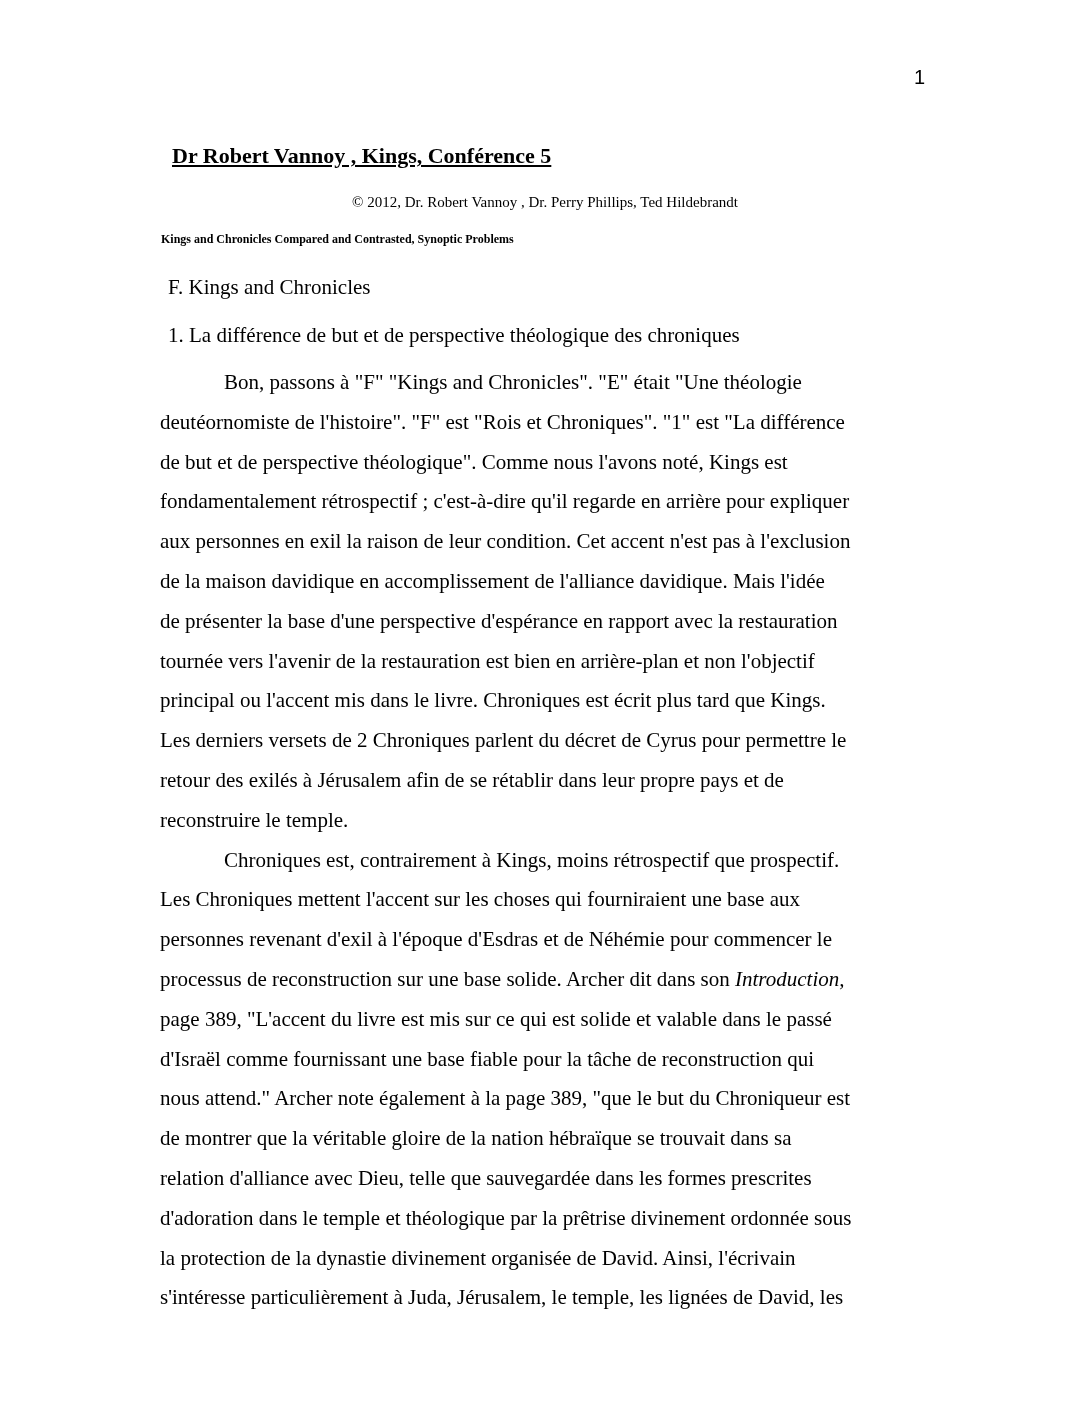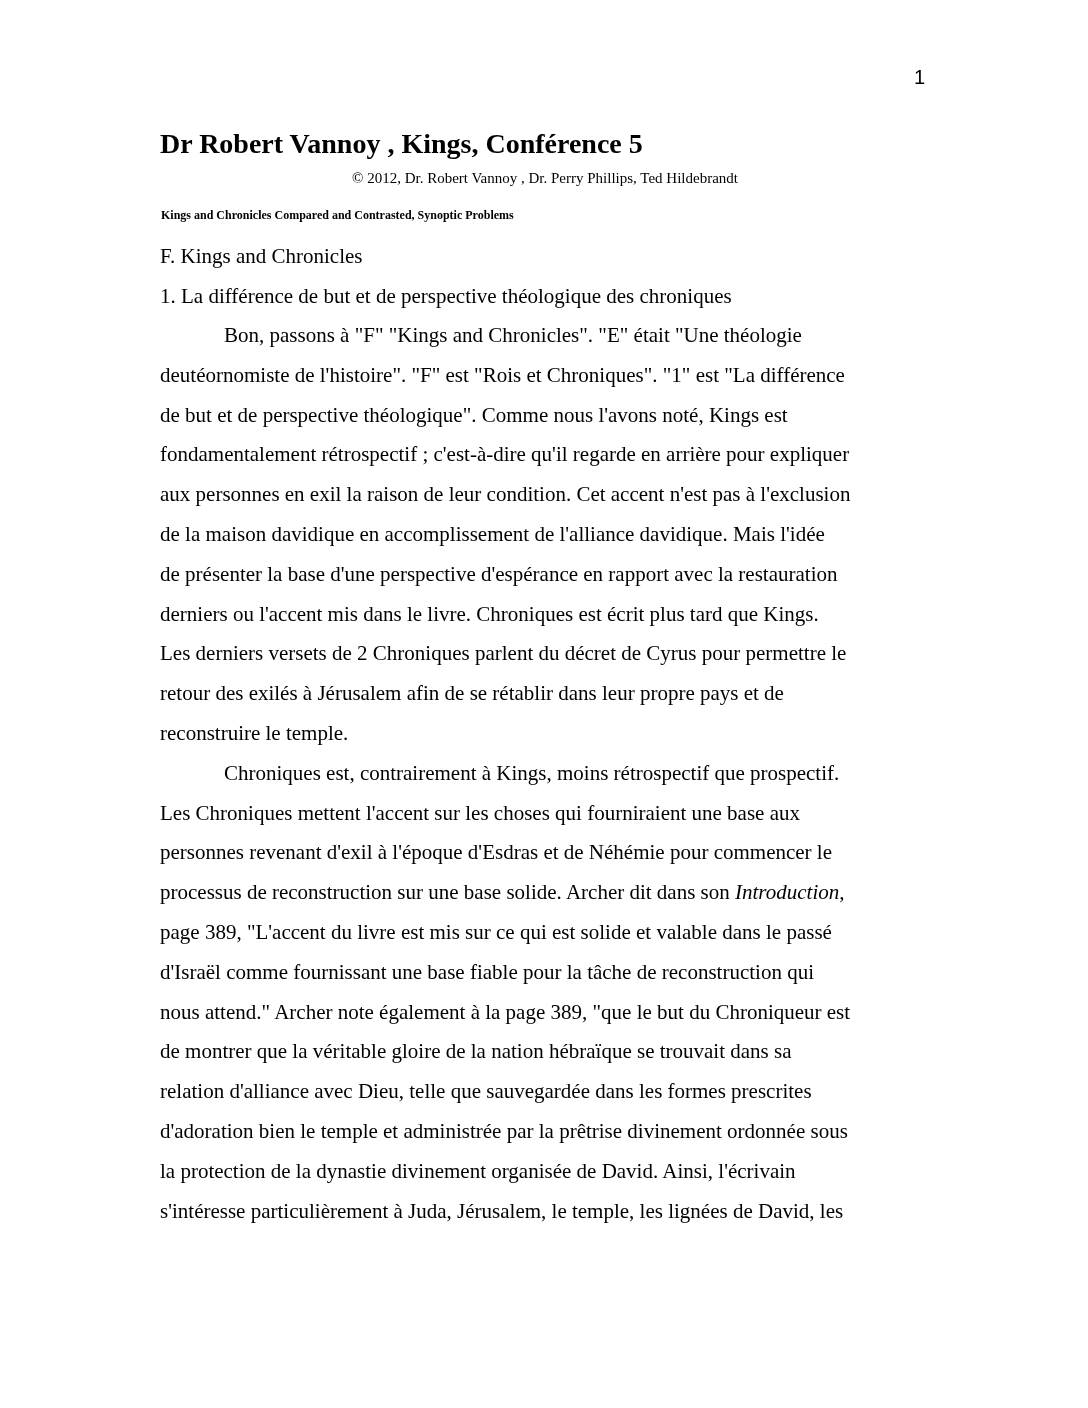--- a/index.html
+++ b/index.html
@@ -1,22 +1,22 @@
 <!DOCTYPE html>
 <html><head>
   <meta charset="utf-8">
   <style>
     html, body { margin: 0; padding: 0; background: #ffffff; }
     body { width: 1088px; height: 1408px; position: relative; overflow: hidden; font-family: "Liberation Serif", "DejaVu Serif", serif; color: #000; }
     .page-number { position: absolute; top: 66px; left: 914px; font-size: 20px; font-family: "Liberation Sans", "DejaVu Sans", sans-serif; }
     .content { position: absolute; left: 160px; top: 126px; width: 770px; }
-    .title { font-weight: bold; font-size: 28px; margin: 0; height: 36px; line-height: 36px; }
+    .title { font-weight: bold; font-size: 22px; margin: 12px; height: 36px; line-height: 36px; text-decoration: underline; }
     .copyright { font-size: 15px; height: 32px; line-height: 32px; margin: 0; text-align: center; }
     .subtitle { font-weight: bold; font-size: 12px; height: 40px; line-height: 40px; margin: 1px; }
-    .heading { font-size: 21px; height: 40px; line-height: 40px; margin: 0; }
+    .heading { font-size: 21px; height: 40px; line-height: 40px; margin: 8px; }
     .line { font-size: 21px; height: 39.8px; line-height: 39.8px; margin: 0; white-space: nowrap; }
     .indent { padding-left: 64px; }
     em { font-style: italic; }
   </style>
 </head>
 <body>
 
 <div class="page-number">1</div>
 
 <div class="content">
@@ -27,33 +27,34 @@
   <p class="heading">1. La différence de but et de perspective théologique des chroniques</p>
 
   <div>
     <p class="line indent">Bon, passons à "F" "Kings and Chronicles". "E" était "Une théologie</p>
     <p class="line">deutéornomiste de l'histoire". "F" est "Rois et Chroniques". "1" est "La différence</p>
     <p class="line">de but et de perspective théologique". Comme nous l'avons noté, Kings est</p>
     <p class="line">fondamentalement rétrospectif ; c'est-à-dire qu'il regarde en arrière pour expliquer</p>
     <p class="line">aux personnes en exil la raison de leur condition. Cet accent n'est pas à l'exclusion</p>
     <p class="line">de la maison davidique en accomplissement de l'alliance davidique. Mais l'idée</p>
     <p class="line">de présenter la base d'une perspective d'espérance en rapport avec la restauration</p>
-    <p class="line">derniers ou l'accent mis dans le livre. Chroniques est écrit plus tard que Kings.</p>
+    <p class="line">tournée vers l'avenir de la restauration est bien en arrière-plan et non l'objectif</p>
+    <p class="line">principal ou l'accent mis dans le livre. Chroniques est écrit plus tard que Kings.</p>
     <p class="line">Les derniers versets de 2 Chroniques parlent du décret de Cyrus pour permettre le</p>
     <p class="line">retour des exilés à Jérusalem afin de se rétablir dans leur propre pays et de</p>
     <p class="line">reconstruire le temple.</p>
   </div>
 
   <div>
     <p class="line indent">Chroniques est, contrairement à Kings, moins rétrospectif que prospectif.</p>
     <p class="line">Les Chroniques mettent l'accent sur les choses qui fourniraient une base aux</p>
     <p class="line">personnes revenant d'exil à l'époque d'Esdras et de Néhémie pour commencer le</p>
     <p class="line"><span>processus de reconstruction sur une base solide. Archer dit dans son </span><em>Introduction,</em></p>
     <p class="line">page 389, "L'accent du livre est mis sur ce qui est solide et valable dans le passé</p>
     <p class="line">d'Israël comme fournissant une base fiable pour la tâche de reconstruction qui</p>
     <p class="line">nous attend." Archer note également à la page 389, "que le but du Chroniqueur est</p>
     <p class="line">de montrer que la véritable gloire de la nation hébraïque se trouvait dans sa</p>
     <p class="line">relation d'alliance avec Dieu, telle que sauvegardée dans les formes prescrites</p>
-    <p class="line">d'adoration bien le temple et administrée par la prêtrise divinement ordonnée sous</p>
+    <p class="line">d'adoration dans le temple et théologique par la prêtrise divinement ordonnée sous</p>
     <p class="line">la protection de la dynastie divinement organisée de David. Ainsi, l'écrivain</p>
     <p class="line">s'intéresse particulièrement à Juda, Jérusalem, le temple, les lignées de David, les</p>
   </div>
 </div>
 
 </body></html>

